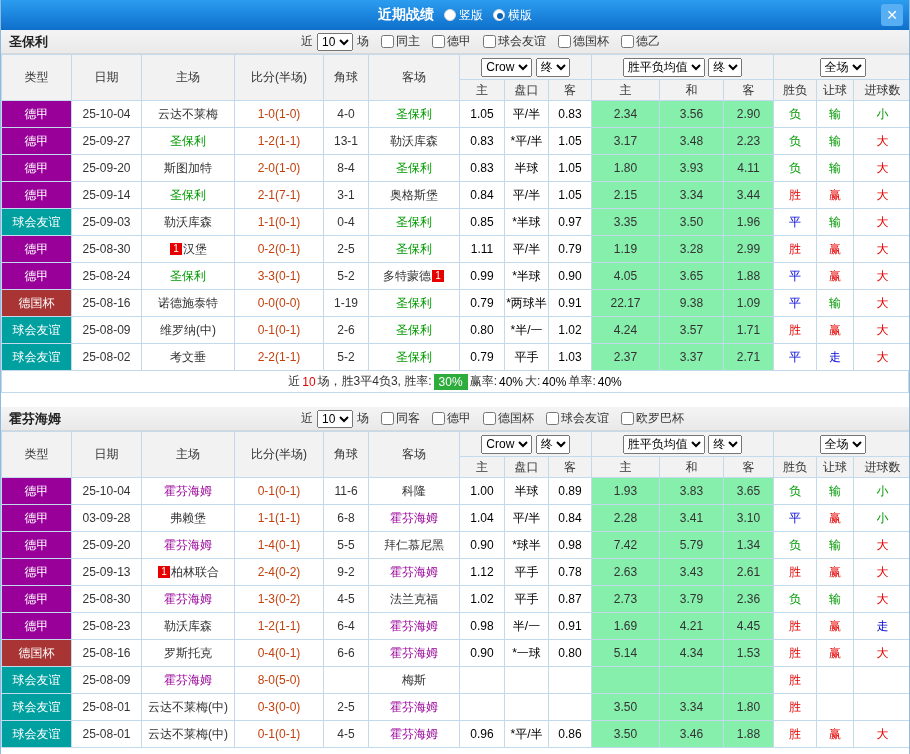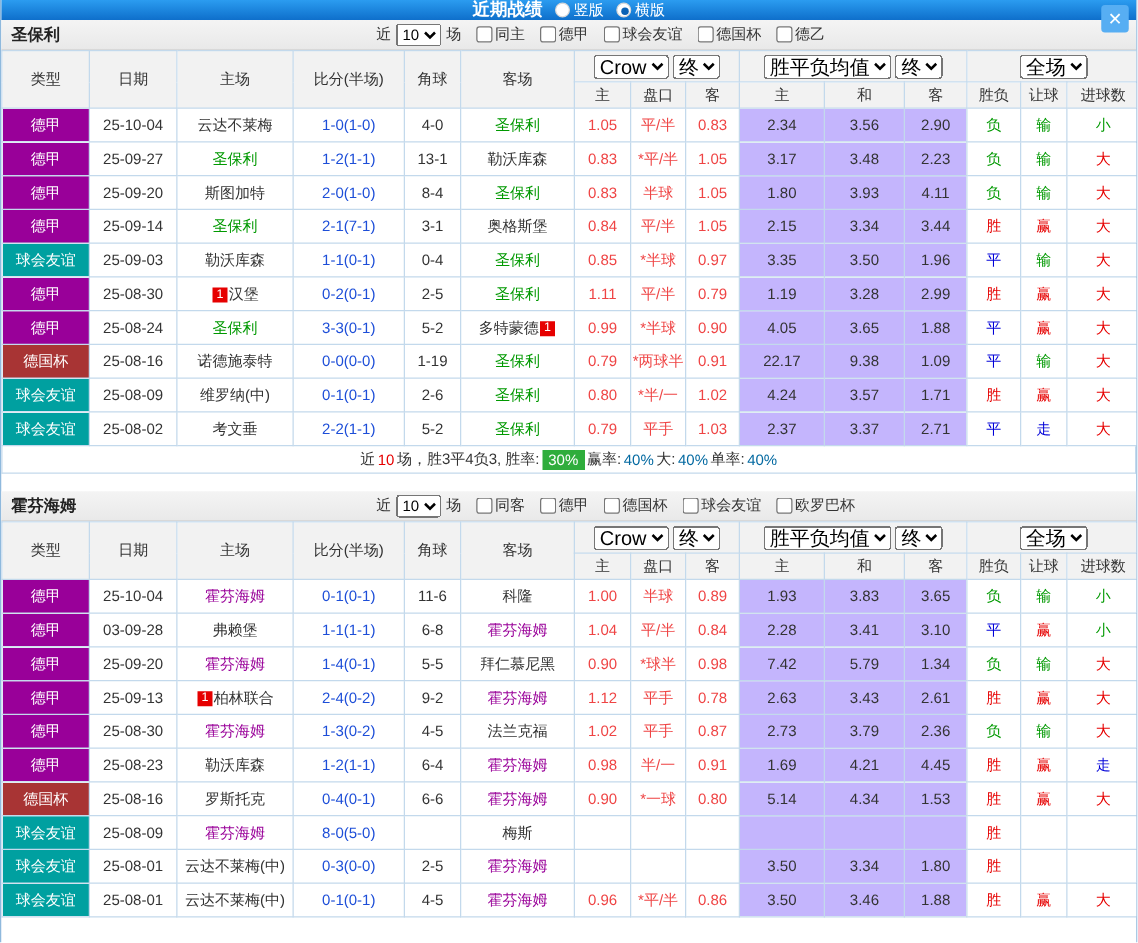--- a/index.html
+++ b/index.html
@@ -1,62 +1,62 @@
 <!DOCTYPE html>
 <html><head>
 <meta charset="utf-8">
 <style>
   *{margin:0;padding:0;box-sizing:border-box}
   html,body{background:#fff}
   body{width:910px;height:754px;overflow:hidden;font-family:"Liberation Sans","DejaVu Sans",sans-serif;font-size:12px;color:#333}
   .window{width:910px;height:754px;overflow:hidden;border-left:1px solid #8FB9DD;border-right:1px solid #8FB9DD;background:#fff}
 
   
-  .titlebar{height:16px;background:linear-gradient(#2B9CF0,#0E6FCB);display:flex;align-items:center;justify-content:center;position:relative;color:#fff}
+  .titlebar{height:30px;background:linear-gradient(#2B9CF0,#0E6FCB);display:flex;align-items:center;justify-content:center;position:relative;color:#fff}
   .titlebar .title{font-weight:bold;font-size:14px}
   .radio{display:inline-flex;align-items:center;gap:3px;margin-left:10px;cursor:pointer;font-size:12px}
   .rdo{width:12px;height:12px;border-radius:50%;background:#fff;border:1px solid #d8d8d8;display:inline-block;position:relative}
   .rdo.checked::after{content:'';position:absolute;left:3px;top:3px;width:6px;height:6px;border-radius:50%;background:#0B62B5}
   .close-btn{position:absolute;right:6px;top:4px;width:22px;height:22px;background:#57AEF3;color:#fff;font-weight:bold;display:flex;align-items:center;justify-content:center;border-radius:3px;cursor:pointer;font-size:14px;line-height:1}
 
   
   .section-bar{height:24px;background:linear-gradient(#F4F4F4,#E9E9E9);border-bottom:1px solid #D8D8D8;display:flex;align-items:center}
   .team-name{font-weight:bold;font-size:13px;color:#222;width:300px;padding-left:8px}
   .filters{display:flex;align-items:center;gap:4px}
   .filters select{font-size:12px;height:18px}
   .fitem{display:inline-flex;align-items:center;gap:2px;margin-left:8px;cursor:pointer;color:#333}
   .fitem input{width:13px;height:13px;margin:0}
 
   
   table.grid{width:100%;border-collapse:collapse;table-layout:fixed}
   table.grid th,table.grid td{border:1px solid #C3D9EC;text-align:center;font-size:12px;overflow:hidden;white-space:nowrap;vertical-align:middle}
   thead th{background:#F2F2F2;font-weight:normal;color:#333}
   tr.sel-row th{height:25px}
-  tr.sel-row select{font-size:16px;height:19px;max-width:95%}
+  tr.sel-row select{font-size:12px;height:19px;max-width:95%}
   tr.sub-row th{height:21px}
   tbody td{height:27px;background:#fff;color:#333}
-  td.avg{background:#c4b5fd}
+  td.avg{background:#86efac}
   td.lg{color:#fff;font-weight:normal}
   .lg-dj{background:#990099}
   .lg-fr{background:#00A0A0}
   .lg-cup{background:#A83434}
-  td.score{color:#1d4ed8}
-  td.odd{color:#ef4444}
+  td.score{color:#c2410c}
+  td.odd{color:#000000}
   .green{color:#009900}
   .red{color:#E60000}
   .blue{color:#0000D8}
   .purple{color:#990099}
   td.res{font-weight:normal}
   .rcard{display:inline-block;background:#E60000;color:#fff;font-size:10px;line-height:12px;width:12px;height:12px;margin:0 1px;vertical-align:1px;text-align:center}
 
   
   .summary{height:22px;display:flex;align-items:center;justify-content:center;border:1px solid #C3D9EC;border-top:0;font-size:12px;color:#333}
   .summary span{margin:0 1px}
   .badge-green{background:#2FAD3C;color:#fff;padding:1px 5px;margin:0 4px}
-  .val-blue{color:#0369a1;margin-right:8px}
+  .val-blue{color:#000000;margin-right:8px}
   .num-red{color:#E60000}
   .gap{height:14px}
 </style>
 </head>
 <body>
 
 <div class="window">
 
   <div class="titlebar">
     <span class="title">近期战绩</span>

